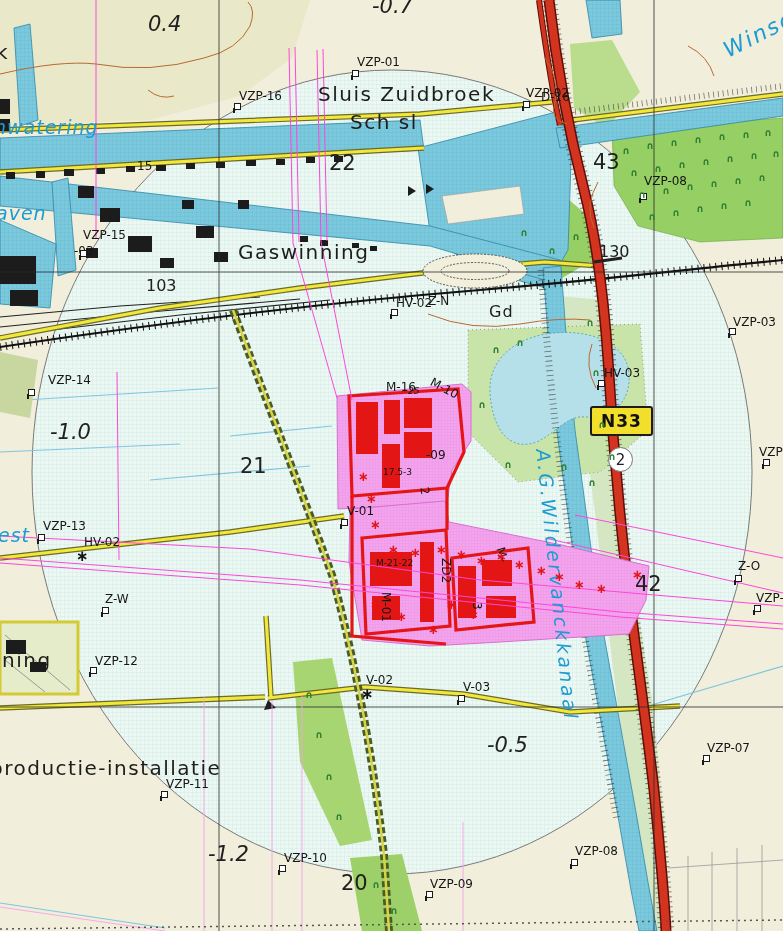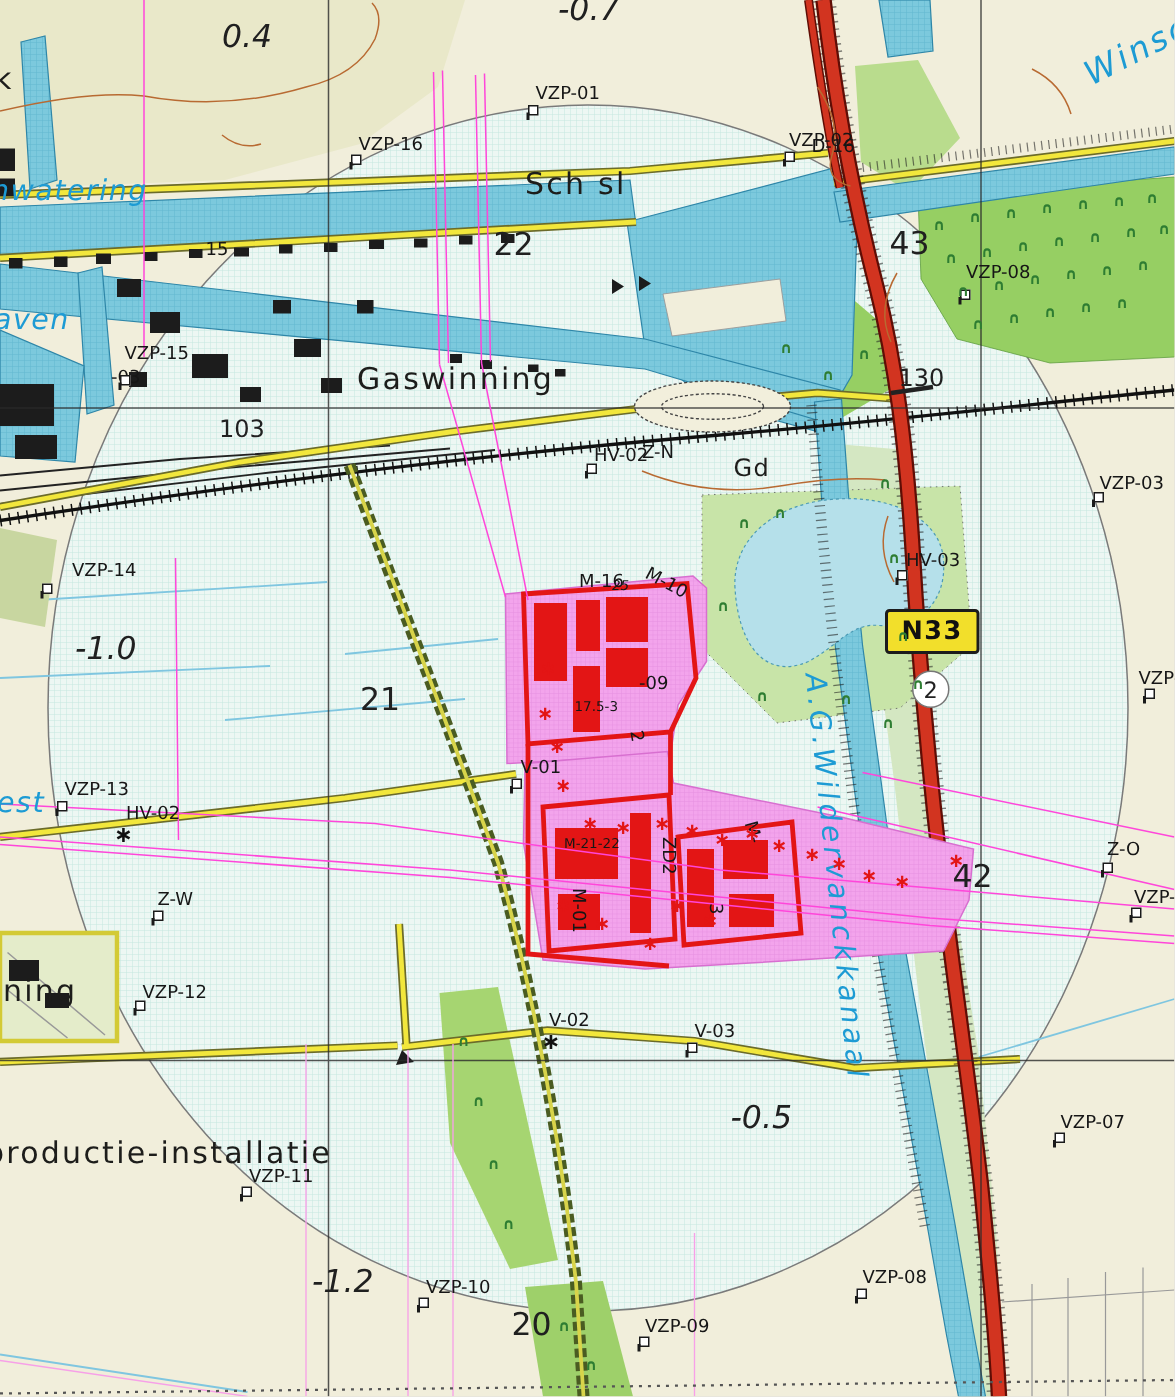--- a/index.html
+++ b/index.html
@@ -262,20 +262,21 @@
         <path d="M737,848 V931"></path>
         <path d="M762,845 V931"></path>
     <path d="M668,868 L783,860"></path>
   </g>
   <path d="M0,929 L783,920" fill="none" stroke="#555" stroke-width="1.5" stroke-dasharray="2,4"></path>
 </svg>
 
 <div id="labels">
   <div class="lbl-shield">N33</div>
   <div class="lbl-roadnum">2</div>
+<span class="lbl c-place" style="left: 318px; top: 84px;">Sluis Zuidbroek</span>
       <span class="lbl c-place" style="left: 350px; top: 112px; text-align: center;">Sch sl</span>
       <span class="lbl c-place" style="left: 238px; top: 242px;">Gaswinning</span>
       <span class="lbl c-place-sm" style="left: 489px; top: 304px;">Gd</span>
       <span class="lbl c-place" style="left: -10px; top: 758px;">productie-installatie</span>
       <span class="lbl c-place" style="left: 2px; top: 650px;">ning</span>
       <span class="lbl c-place" style="left: -4px; top: 42px;">k</span>
       <span class="lbl c-water" style="left: -6px; top: 118px;">nwatering</span>
       <span class="lbl c-water" style="left: -4px; top: 204px;">aven</span>
       <span class="lbl c-water" style="left: -2px; top: 526px;">est</span>
       <span class="lbl c-water-lg" style="left: 720px; top: 42px; transform: rotate(-27deg);">Winschoterdiep</span>

